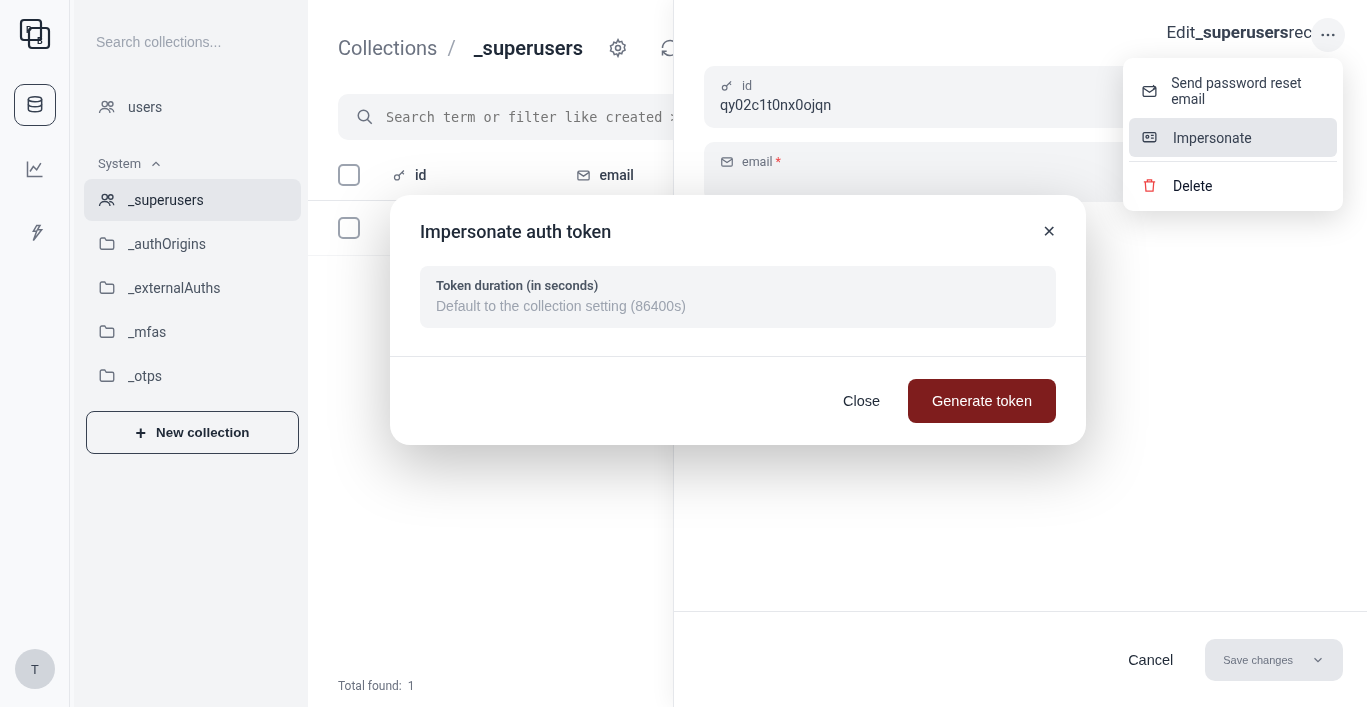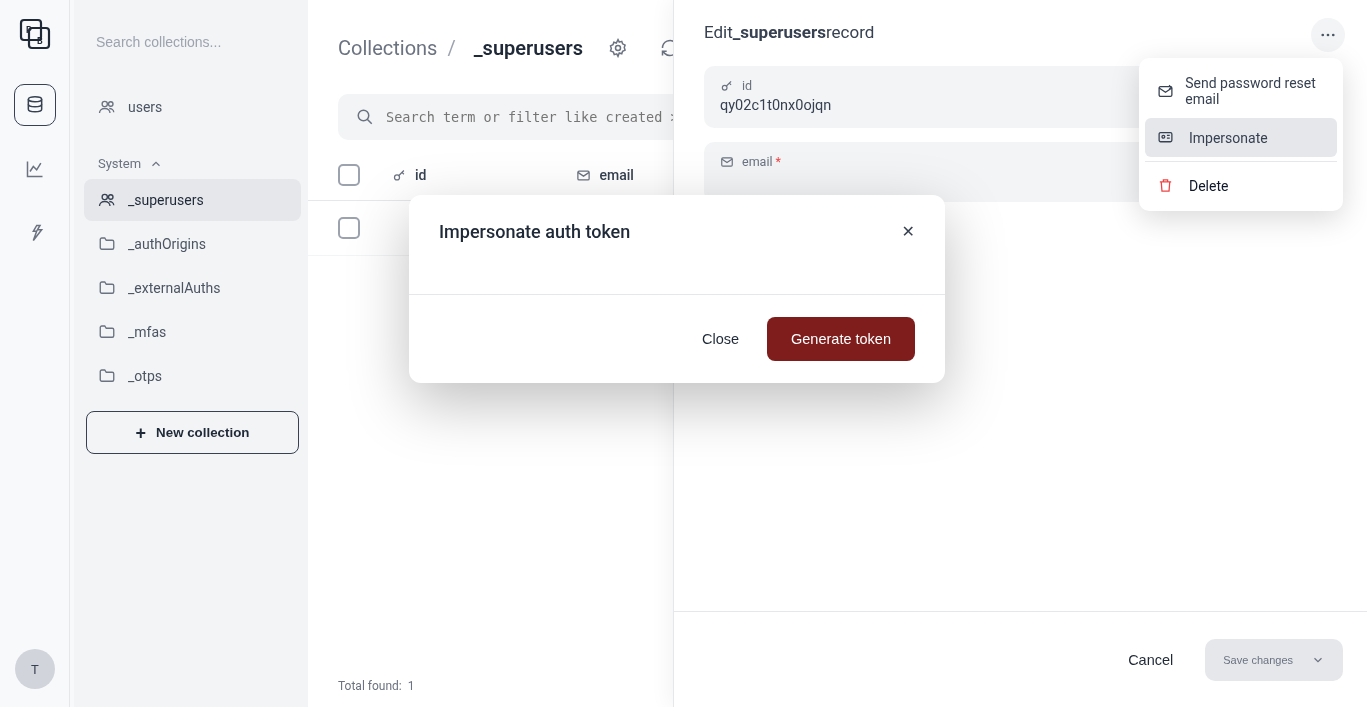--- a/index.html
+++ b/index.html
@@ -190,20 +190,21 @@
       width: 694px;
       height: 100%;
       background: #ffffff;
       border-left: 1px solid #e5e7eb;
       box-shadow: -4px 0 20px rgba(0,0,0,0.05);
     }
     .edit-header {
       padding: 22px 30px 18px;
       display: flex; align-items: center;
       font-size: 17px;
+      justify-content: flex-end;
     }
     .edit-header .bold { font-weight: 700; }
     .more-btn {
       position: absolute;
       right: 22px; top: 18px;
       width: 34px; height: 34px;
       border-radius: 50%;
       background: #f3f4f6;
       display: flex; align-items: center; justify-content: center;
       cursor: pointer;
@@ -254,21 +255,21 @@
       color: #6b7280;
       display: flex; align-items: center;
       cursor: pointer;
       margin-left: 10px;
     }
     .save-btn .chev { margin-left: 18px; }
     
     .dropdown {
       position: absolute;
       right: 24px; top: 58px;
-      width: 204px;
+      width: 220px;
       background: #ffffff;
       border-radius: 10px;
       box-shadow: 0 8px 30px rgba(0,0,0,0.15);
       padding: 6px;
       z-index: 120;
     }
     .dd-item {
       display: flex; align-items: center;
       padding: 11px 12px;
       border-radius: 6px;
@@ -280,24 +281,24 @@
     .dd-item.danger { color: #0f172a; }
     .dd-divider {
       height: 1px;
       background: #e5e7eb;
       margin: 4px 0;
     }
     .dd-item .ic { width: 22px; margin-right: 10px; display: inline-flex; }
     
     .modal {
       position: absolute;
-      left: 409px; top: 195px;
-      width: 536px;
+      left: 390px; top: 195px;
+      width: 696px;
       background: #ffffff;
-      border-radius: 12px;
+      border-radius: 20px;
       box-shadow: 0 20px 60px rgba(0,0,0,0.25);
       z-index: 200;
     }
     .modal-head {
       padding: 26px 30px 10px;
       display: flex; align-items: center; justify-content: space-between;
     }
     .modal-title { font-size: 18px; font-weight: 500; color: #1f2937; }
     .modal-close { cursor: pointer; font-size: 16px; color: #374151; }
     .modal-body { padding: 14px 30px 28px; }
@@ -590,18 +591,22 @@
     </button>
   </div>
 </div>
 
 <div class="modal">
   <div class="modal-head">
     <div class="modal-title">Impersonate auth token</div>
     <div class="modal-close">✕</div>
   </div>
   <div class="modal-body">
+    <div class="token-field">
+      <div class="lbl">Token duration (in seconds)</div>
+      <input placeholder="Default to the collection setting (86400s)" style="">
+    </div>
   </div>
   <div class="modal-footer">
     <button class="m-close">Close</button>
     <button class="m-primary">Generate token</button>
   </div>
 </div>
 
 </body></html>

